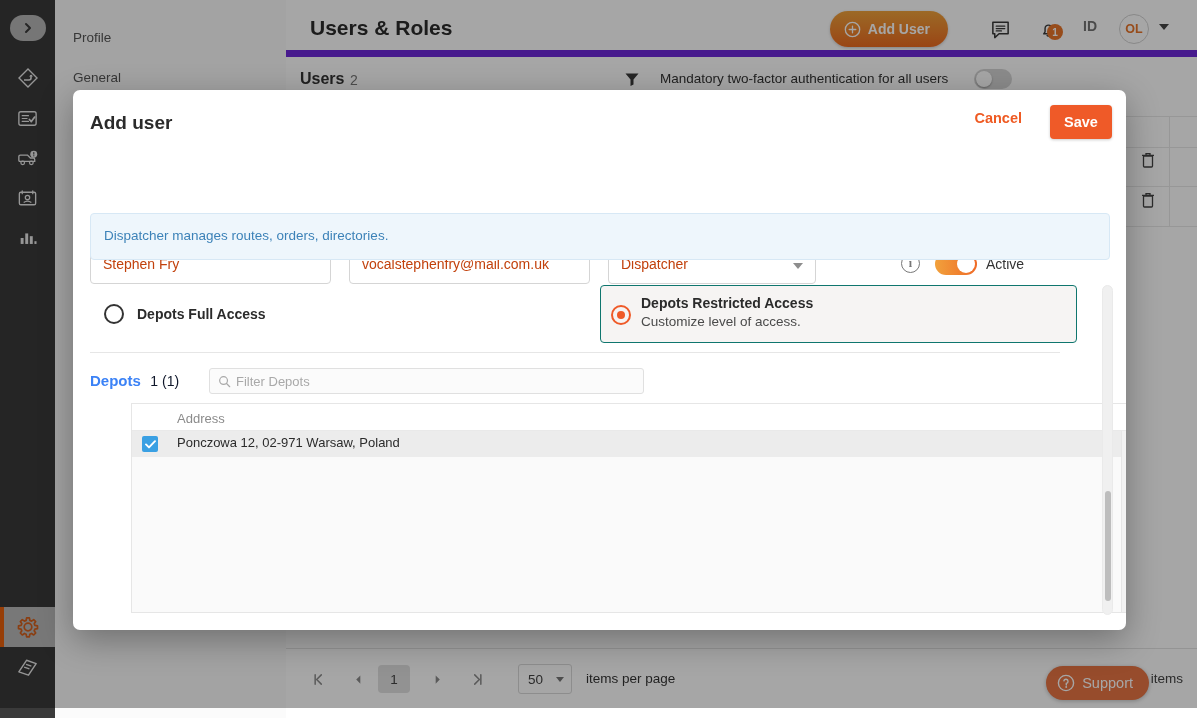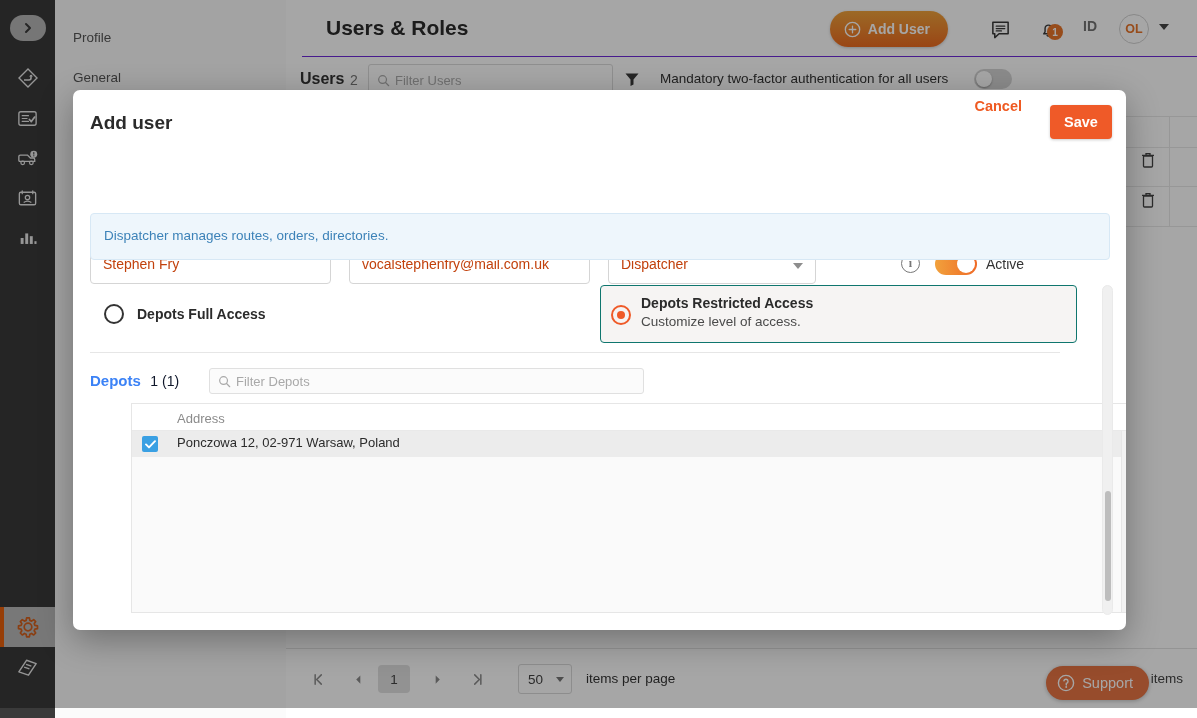--- a/index.html
+++ b/index.html
@@ -45,22 +45,22 @@
   .subnav-item {
     position: absolute; left: 18px; font-size: 13.5px; color: #555;
   }
 
   
   .main {
     position: absolute; left: 286px; top: 0; right: 0; bottom: 0;
     background: #ffffff;
   }
   .topbar {
-    position: absolute; left: 16px; top: 0; right: 0; height: 57px;
-    background: #ffffff; border-bottom: 1px solid #6d28d9;
+    position: absolute; left: 0; top: 0; right: 0; height: 57px;
+    background: #ffffff; border-bottom: 7px solid #6d28d9;
   }
   .page-title {
     position: absolute; left: 24px; top: 16px;
     font-size: 21px; font-weight: bold; color: #2b2b2b;
   }
   .add-user-btn {
     position: absolute; right: 249px; top: 11px;
     height: 36px; padding: 0 18px 0 14px; border-radius: 18px;
     background: linear-gradient(180deg,#f0a23c 0%, #ec6b20 100%);
     color: #fff; font-size: 14px; font-weight: bold;
@@ -172,21 +172,21 @@
     position: absolute; left: 73px; top: 90px; width: 1053px; height: 540px;
     background: #fff; border-radius: 7px;
     box-shadow: 0 10px 34px rgba(0,0,0,.32);
     overflow: hidden;
   }
   .modal-title {
     position: absolute; left: 17px; top: 22px;
     font-size: 19px; font-weight: bold; color: #2b2b2b;
   }
   .cancel-btn {
-    position: absolute; right: 104px; top: 8px;
+    position: absolute; right: 104px; top: 20px;
     background: none; border: none; color: #ef5a22;
     font-size: 14.5px; font-weight: bold; cursor: pointer;
   }
   .save-btn {
     position: absolute; right: 14px; top: 15px;
     width: 62px; height: 34px; border-radius: 4px; border: none;
     background: #ef5a28; color: #fff; font-size: 14.5px; font-weight: bold;
     cursor: pointer; box-shadow: 0 1px 3px rgba(0,0,0,.2);
   }
 
@@ -430,27 +430,20 @@
         </div>
 
         <div class="hdr-id">ID</div>
         <div class="avatar">OL</div>
         <div class="caret-down"></div>
       </div>
 
       <div class="subbar">
         <div class="users-label">Users</div>
         <div class="users-count">2</div>
-        <div class="filter-users">
-          <svg class="mag" width="13" height="13" viewBox="0 0 14 14">
-              <circle cx="6" cy="6" r="4.2" fill="none" stroke="#adadad" stroke-width="1.3"></circle>
-              <path d="M9.2 9.2 L12.6 12.6" stroke="#adadad" stroke-width="1.3" stroke-linecap="round"></path>
-            </svg>
-          <span>Filter Users</span>
-        </div>
         <svg class="funnel" width="16" height="16" viewBox="0 0 16 16">
             <path d="M1.5 2.5 h13 l-5 6 v5 l-3 1.5 v-6.5 Z" fill="#3a3a3a"></path>
           </svg>
         <div class="mfa-label">Mandatory two-factor authentication for all users</div>
         <div class="mfa-toggle">
           <div class="mfa-knob"></div>
         </div>
       </div>
 
       <div class="bg-table-line" style="top:116px;"></div>

